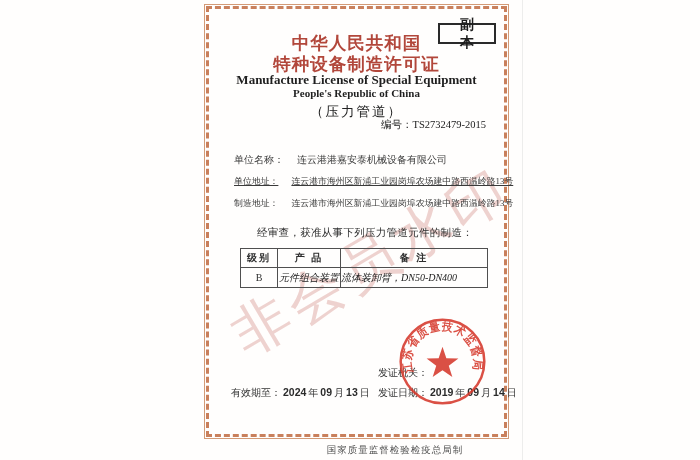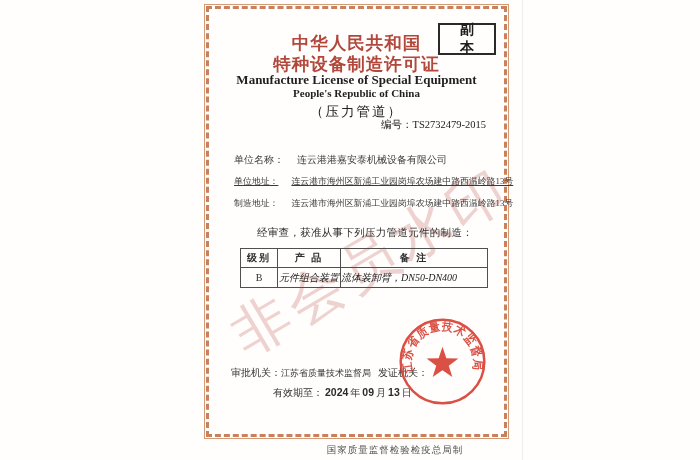--- a/index.html
+++ b/index.html
@@ -10,21 +10,21 @@
 
   .watermark{position:absolute;left:371px;top:262px;z-index:1;white-space:nowrap;
              transform:translate(-50%,-50%) rotate(-30.5deg);
              font-size:57px;letter-spacing:5px;color:rgba(214,150,144,0.42);
              font-family:"Liberation Serif",serif;}
 
   .cert{position:absolute;left:204px;top:4px;width:305px;height:435px;z-index:2;
         border:1px solid #d39a76;box-sizing:border-box;}
   .cert-inner-border{position:absolute;inset:1px;border:3px dashed #c9805c;pointer-events:none;}
 
-  .copy-box{position:absolute;left:233px;top:18px;width:58px;height:32px;
+  .copy-box{position:absolute;left:233px;top:18px;width:58px;height:21px;
             border:2px solid #2a2a2a;box-sizing:border-box;
             display:flex;align-items:center;justify-content:center;
             font-weight:bold;font-size:14px;letter-spacing:10px;padding-left:20px;
             color:#1d1d1d;}
 
   .title-cn{position:absolute;left:0;width:100%;text-align:center;
             color:#b2473b;font-weight:bold;font-size:17.5px;letter-spacing:1px;}
   .t1{top:26px;}
   .t2{top:47px;}
 
@@ -55,21 +55,21 @@
   table.scope .c2{width:62px;}
   table.scope .c3{width:146px;}
   table.scope td.hdr{letter-spacing:2px;font-weight:bold;}
   table.scope td.fill{font-style:italic;color:#222;}
   table.scope td.fill-left{text-align:left;padding-left:0;font-style:italic;color:#222;}
   table.scope tr.data td{height:19px;}
 
   .f-group{position:absolute;font-size:10px;color:#333;white-space:nowrap;}
   .fg-approve{left:26px;top:361px;}
   .fg-issuer{left:173px;top:361px;}
-  .fg-valid{left:26px;top:381px;margin-left:42px;}
+  .fg-valid{left:26px;top:381px;}
   .fg-issue-date{left:173px;top:381px;}
   .f-group .value{font-size:9px;}
   .num{font-family:"Liberation Sans",sans-serif;font-weight:bold;font-size:10.5px;
        color:#2b2b2b;margin:0 2px;}
   .cjk{font-size:10px;color:#333;}
 
   .seal{position:absolute;left:180px;top:299px;width:115px;height:115px;z-index:3;opacity:0.88;}
 
   .printer-note{position:absolute;left:0;top:444px;width:700px;text-align:center;
                 font-size:9.5px;color:#4f4f4f;letter-spacing:1px;z-index:2;padding-left:45px;}
@@ -118,29 +118,29 @@
         <td class="c3 hdr">备 注</td>
       </tr>
       <tr class="data">
         <td class="c1">B</td>
         <td class="c2 fill">元件组合装置</td>
         <td class="c3 fill-left">流体装卸臂，DN50-DN400</td>
       </tr>
     </tbody>
       </table>
 
-    <div class="f-group fg-approve">
-      <span>审批机关：</span><span class="value">江苏省质量技术监督局</span>
-    </div>
     <div class="f-group fg-issuer">
       <span>发证机关：</span>
     </div>
 
     <div class="f-group fg-valid">
       <span>有效期至：</span><span class="num">2024</span><span class="cjk">年</span><span class="num">09</span><span class="cjk">月</span><span class="num">13</span><span class="cjk">日</span>
+    </div>
+    <div class="f-group fg-issue-date">
+      <span>发证日期：</span><span class="num">2019</span><span class="cjk">年</span><span class="num">09</span><span class="cjk">月</span><span class="num">14</span><span class="cjk">日</span>
     </div>
 
     <svg class="seal" viewBox="0 0 110 110" xmlns="http://www.w3.org/2000/svg">
       <defs>
         <path id="sealArc" d="M 26.8 65.3 A 30 30 0 1 1 83.2 65.3" fill="none"></path>
       </defs>
       <circle cx="55" cy="55" r="40" fill="none" stroke="#d6392c" stroke-width="2.4"></circle>
       <polygon fill="#d6392c" points="55,41 51.3,51.9 39.8,52.1 49,59 45.6,69.9 55,63.3 64.4,69.9 61,59 70.2,52.1 58.7,51.9"></polygon>
       <text font-size="11.5" fill="#d6392c" letter-spacing="1" font-family="Liberation Serif, serif" font-weight="bold">
         <textPath href="#sealArc" startOffset="0" textLength="113" lengthAdjust="spacingAndGlyphs">江苏省质量技术监督局</textPath>

